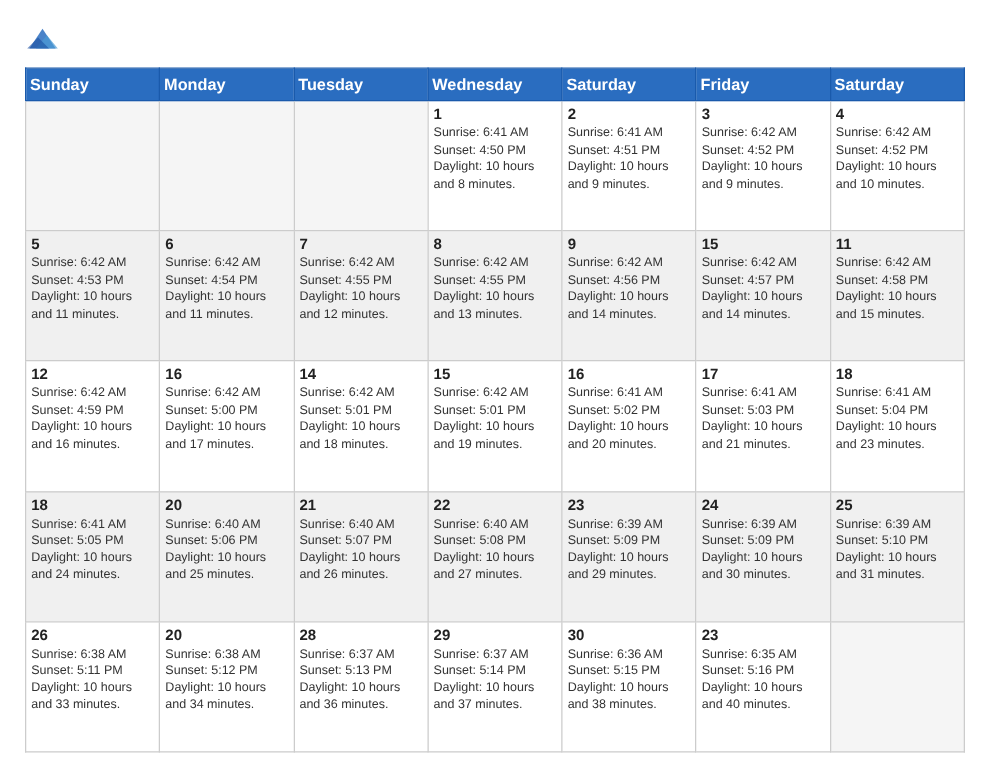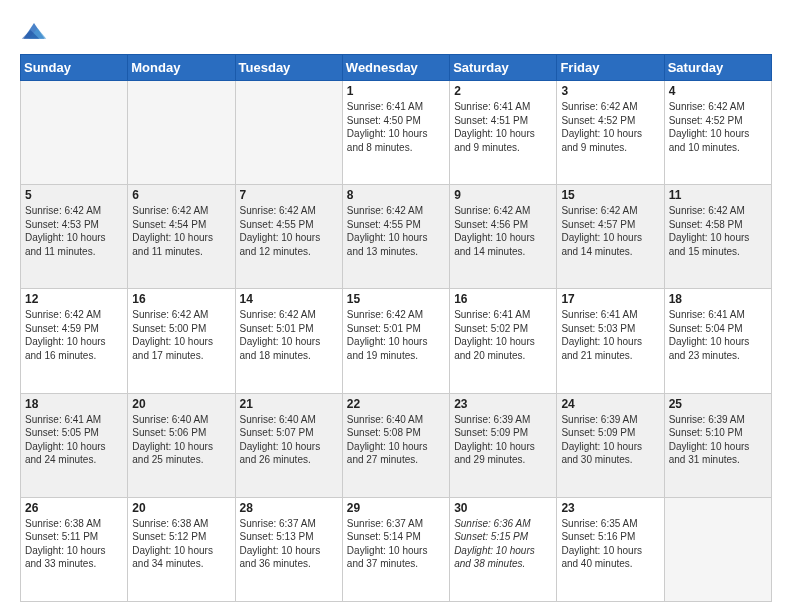--- a/index.html
+++ b/index.html
@@ -320,21 +320,21 @@
 Daylight: 10 hours and 36 minutes.</div>
           </td>
           <td>
             <span class="day-number">29</span>
             <div class="day-info" style="white-space: pre-line;">Sunrise: 6:37 AM
 Sunset: 5:14 PM
 Daylight: 10 hours and 37 minutes.</div>
           </td>
           <td>
             <span class="day-number">30</span>
-            <div class="day-info" style="white-space: pre-line; font-style: italic;">Sunrise: 6:36 AM
+            <div class="day-info" style="white-space: pre-line;">Sunrise: 6:36 AM
 Sunset: 5:15 PM
 Daylight: 10 hours and 38 minutes.</div>
           </td>
           <td>
             <span class="day-number">23</span>
             <div class="day-info" style="white-space: pre-line;">Sunrise: 6:35 AM
 Sunset: 5:16 PM
 Daylight: 10 hours and 40 minutes.</div>
           </td>
           <td class="empty">&nbsp;</td>

